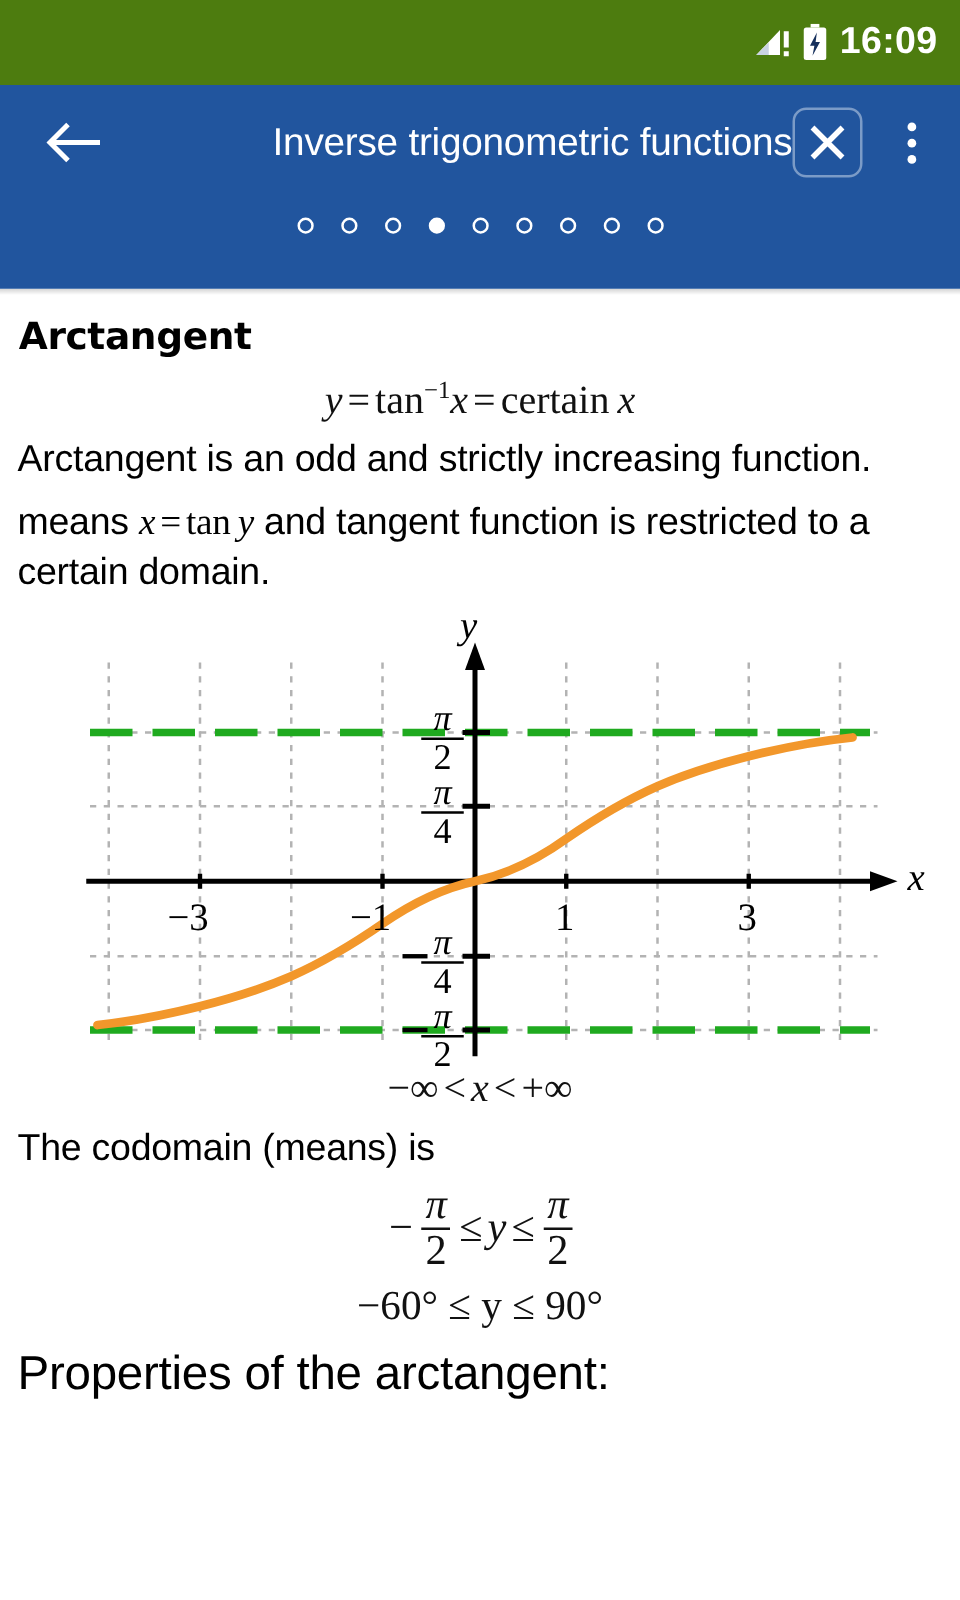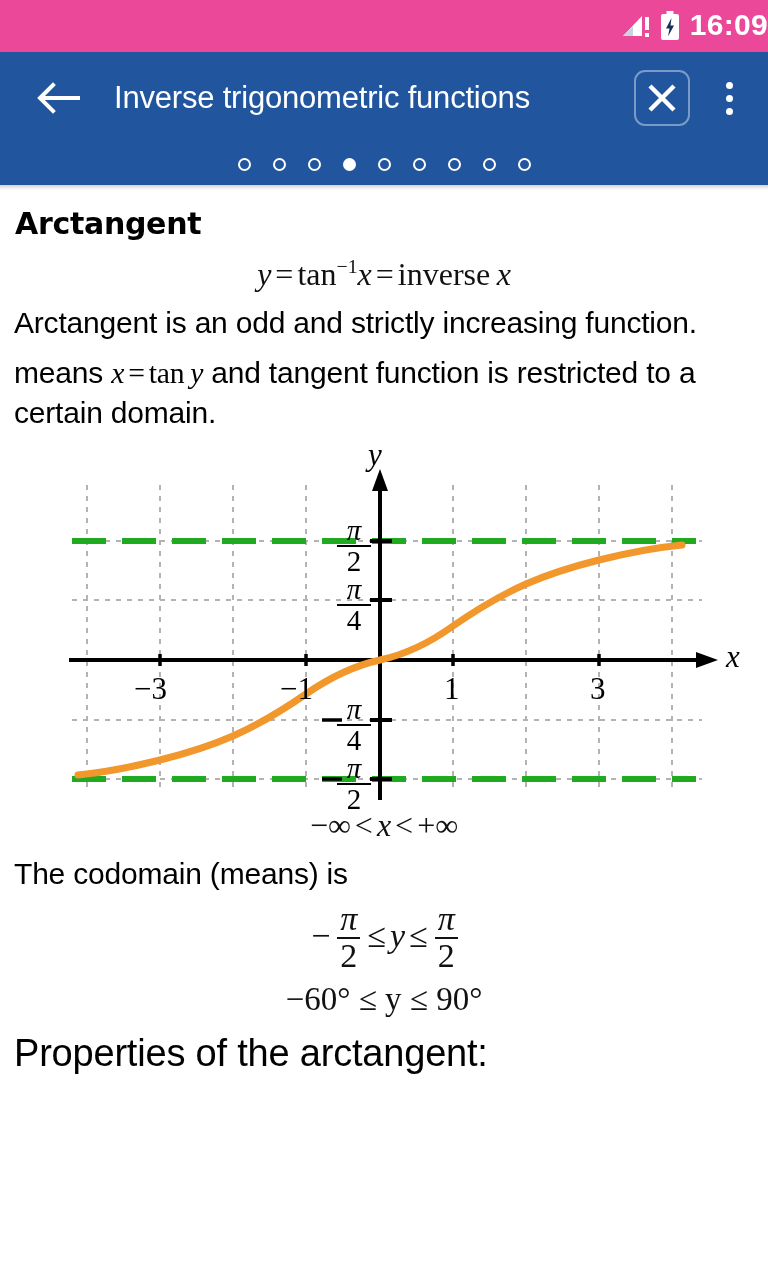--- a/index.html
+++ b/index.html
@@ -7,43 +7,44 @@
     width: 768px;
     height: 1280px;
     background: #ffffff;
     font-family: "Liberation Sans", sans-serif;
     overflow: hidden;
   }
   body { position: relative; }
 
   
   .status-bar {
-    height: 52px;
-    background: #ec4899;
+    height: 68px;
+    background: #4d7c0f;
     display: flex;
     align-items: center;
     justify-content: flex-end;
-    padding-right: 0;
+    padding-right: 18px;
     gap: 10px;
   }
   .status-icons { display: flex; align-items: center; gap: 9px; }
   .status-time {
     color: #ffffff;
     font-size: 30px;
     font-weight: 600;
     letter-spacing: 0.3px;
     line-height: 1;
     padding-bottom: 2px;
   }
 
   
   .app-bar {
-    height: 133px;
+    height: 163px;
     background: #21559e;
     position: relative;
+    text-align: right;
   }
   .app-bar-row {
     height: 92px;
     display: flex;
     align-items: center;
     padding: 0 14px 0 30px;
   }
   .back-btn {
     width: 58px; height: 58px;
     display: flex; align-items: center; justify-content: center;
@@ -254,21 +255,21 @@
     </div>
 </div>
 <div class="bar-shadow"></div>
 
 <div class="content">
 
   <div class="section-heading">Arctangent</div>
 
 
   <div class="formula">
-    <span class="mi">y</span><span class="mo">=</span><span class="mfn">tan</span><span class="sup">−1</span><span class="mi">x</span><span class="mo">=</span><span class="mfn">inverse</span> <span class="mi">x</span>
+    <span class="mi">y</span><span class="mo">=</span><span class="mfn">tan</span><span class="sup">−1</span><span class="mi">x</span><span class="mo">=</span><span class="mfn">certain</span> <span class="mi">x</span>
   </div>
 
   <p class="para">Arctangent is an odd and strictly increasing function.</p>
 
   <p class="para"><span>means </span><span class="imath"><span class="mi">x</span><span class="mo">=</span><span class="mfn">tan</span> <span class="mi">y</span></span><span> and tangent function is restricted to a certain domain.</span></p>
 
   <div class="graph-wrap">
     <svg width="768" height="360" viewBox="0 0 768 360">
 
       <g stroke="#b3b3b3" stroke-width="2" stroke-dasharray="5,6">

